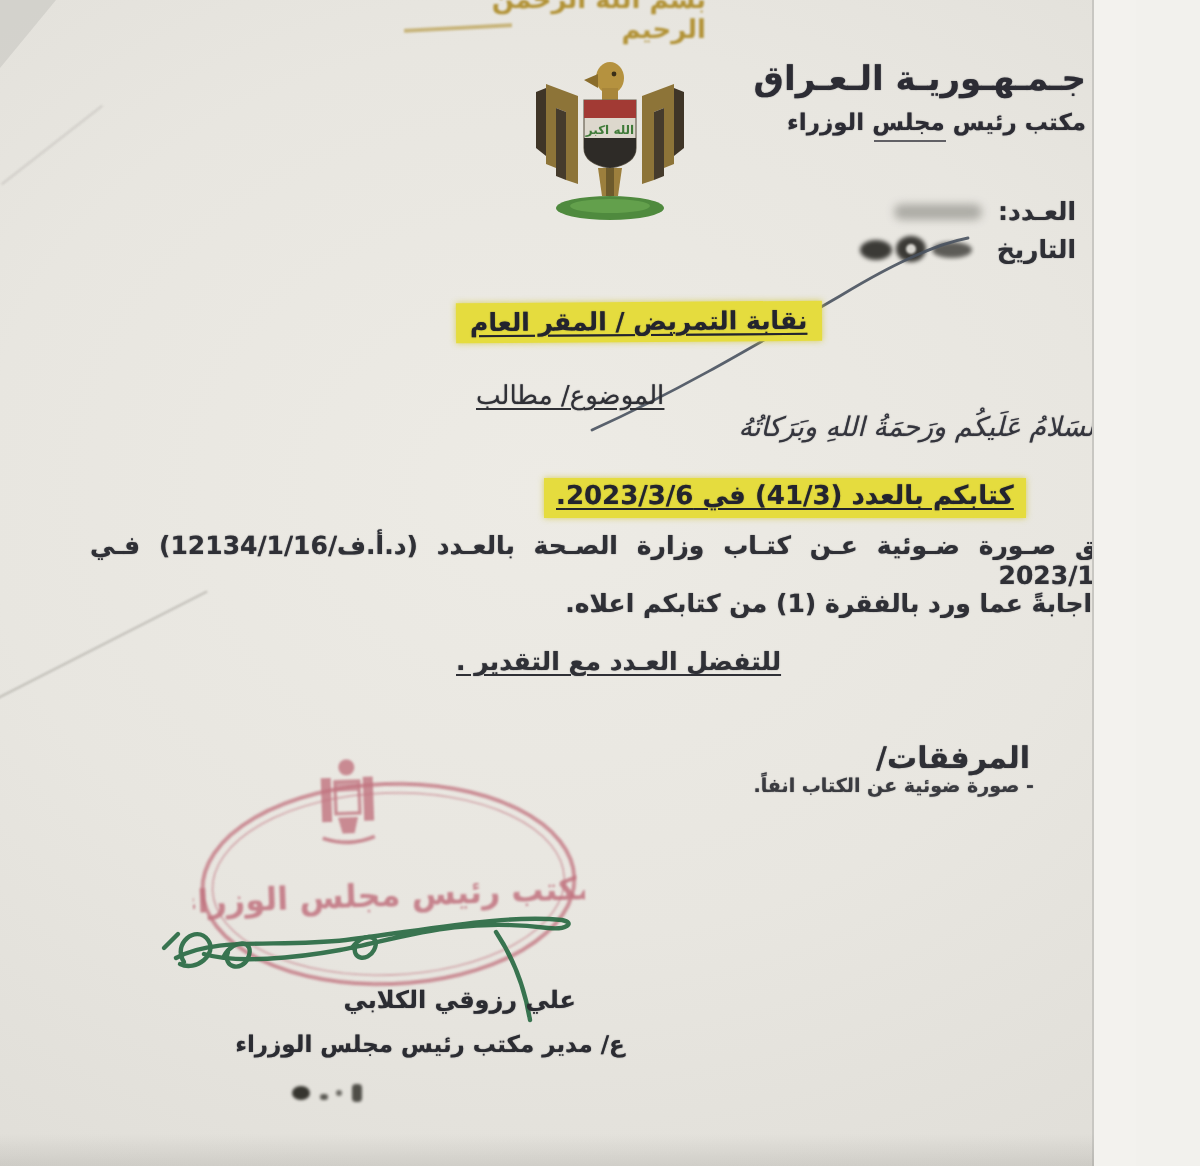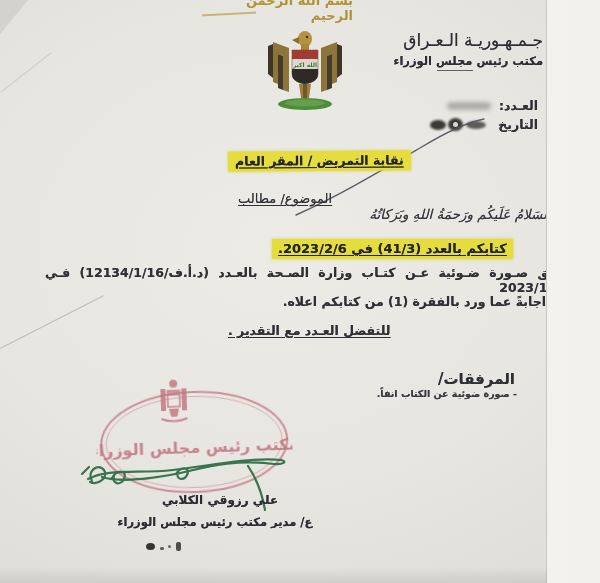--- a/index.html
+++ b/index.html
@@ -23,21 +23,21 @@
 
   
   .bismillah{left:203px;top:-7px;width:150px;text-align:right;color:#b29338;
              font-size:13px;font-weight:bold;filter:blur(.4px);text-shadow:none;}
   .bismillah-tail{position:absolute;left:202px;top:13px;width:54px;height:1.5px;
                   background:#b29338;opacity:.6;transform:rotate(-3deg);filter:blur(.4px);}
   .en-head{left:62px;top:37px;font-family:"Liberation Serif",serif;color:#37373d;}
   .en-title{font-size:16px;font-weight:bold;letter-spacing:.6px;}
   .en-sub{font-size:11px;font-weight:bold;margin:2px 0 0 6px;letter-spacing:.3px;}
   .ar-head{right:25px;top:30px;text-align:right;color:#2c2c34;}
-  .ar-title{font-size:17px;font-weight:normal;}
+  .ar-title{font-size:17px;font-weight:bold;}
   .ar-sub{font-size:11.5px;font-weight:bold;margin-top:4px;}
   .sub-underline{position:absolute;right:95px;top:70px;width:36px;height:1px;background:#3e3e46;opacity:.8;}
 
   .emblem{position:absolute;left:259px;top:26px;filter:blur(.3px);}
 
   
   .refs{right:30px;top:96px;font-size:12.5px;font-weight:bold;line-height:19px;}
   .refrow{display:flex;align-items:center;justify-content:flex-start;gap:8px;}
   .smudge-light{display:inline-block;width:44px;height:8px;background:#a3a29c;
                 border-radius:4px;filter:blur(2px);opacity:.85;}
@@ -66,21 +66,21 @@
          text-align:justify;text-align-last:justify;}
   .body2{right:22px;top:294px;font-size:12.5px;font-weight:bold;white-space:nowrap;}
   .closing{left:228px;top:323px;font-size:12.5px;font-weight:bold;white-space:nowrap;
            text-decoration:underline;text-underline-offset:2px;}
   .attach-label{right:53px;top:370px;font-size:15px;font-weight:bold;}
   .attach-item{right:51px;top:388px;font-size:9.5px;font-weight:bold;color:#3a3b40;}
 
   
   .stamp{position:absolute;left:96px;top:376px;transform:rotate(-2deg);filter:blur(.4px);}
   .sig{position:absolute;left:78px;top:444px;filter:blur(.3px);}
-  .signer-name{left:152px;top:493px;width:136px;text-align:center;font-size:12px;font-weight:bold;color:#2b2c32;}
+  .signer-name{left:152px;top:493px;width:136px;font-size:12px;font-weight:bold;color:#2b2c32;}
   .signer-title{left:110px;top:515px;width:210px;text-align:center;font-size:11.5px;font-weight:bold;color:#2b2c32;}
   .bottom-smudge{position:absolute;left:146px;top:541px;width:48px;height:11px;}
   .bs{position:absolute;background:#36352f;filter:blur(.7px);border-radius:2px;}
   .bs.s1{left:0;top:2px;width:9px;height:7px;border-radius:50%;}
   .bs.s2{left:14px;top:6px;width:4px;height:3px;opacity:.8;}
   .bs.s3{left:22px;top:4px;width:3px;height:3px;opacity:.7;}
   .bs.s4{left:30px;top:1px;width:5px;height:9px;opacity:.85;}
 </style>
 </head>
 <body>
@@ -148,21 +148,21 @@
     </div>
   </div>
 
   <svg class="pen-svg" width="600" height="583" viewBox="0 0 600 583">
     <path d="M296,215 C338,196 372,176 420,148 C448,131 468,122 484,119" fill="none" stroke="#49525f" stroke-width="1.4" stroke-linecap="round" opacity="0.9"></path>
   </svg>
 
   <div class="txt rtl hl recipient">نقابة التمريض / المقر العام</div>
   <div class="txt rtl subject">الموضوع/ مطالب</div>
   <div class="txt rtl greeting">السَلامُ عَلَيكُم ورَحمَةُ اللهِ وبَرَكاتُهُ</div>
-  <div class="txt rtl hl refline">كتابكم بالعدد (41/3) في 2023/2/6.</div>
+  <div class="txt rtl hl refline">كتابكم بالعدد (41/3) في 2023/3/6.</div>
   <div class="txt rtl body1">نرافـق صـورة ضـوئية عـن كتـاب وزارة الصـحة بالعـدد (د.أ.ف/12134/1/16) فـي 2023/11/15</div>
   <div class="txt rtl body2">اجابةً عما ورد بالفقرة (1) من كتابكم اعلاه.</div>
   <div class="txt rtl closing">للتفضل العـدد مع التقدير .</div>
 
   <div class="txt rtl attach-label">المرفقات/</div>
   <div class="txt rtl attach-item">- صورة ضوئية عن الكتاب انفاً.</div>
 
   <svg class="stamp" width="196" height="120" viewBox="0 0 196 120">
     <ellipse cx="98" cy="66" rx="93" ry="50" fill="none" stroke="#c1737f" stroke-width="2" opacity="0.75"></ellipse>
     <ellipse cx="98" cy="66" rx="88" ry="45.5" fill="none" stroke="#c1737f" stroke-width="1" opacity="0.5"></ellipse>

